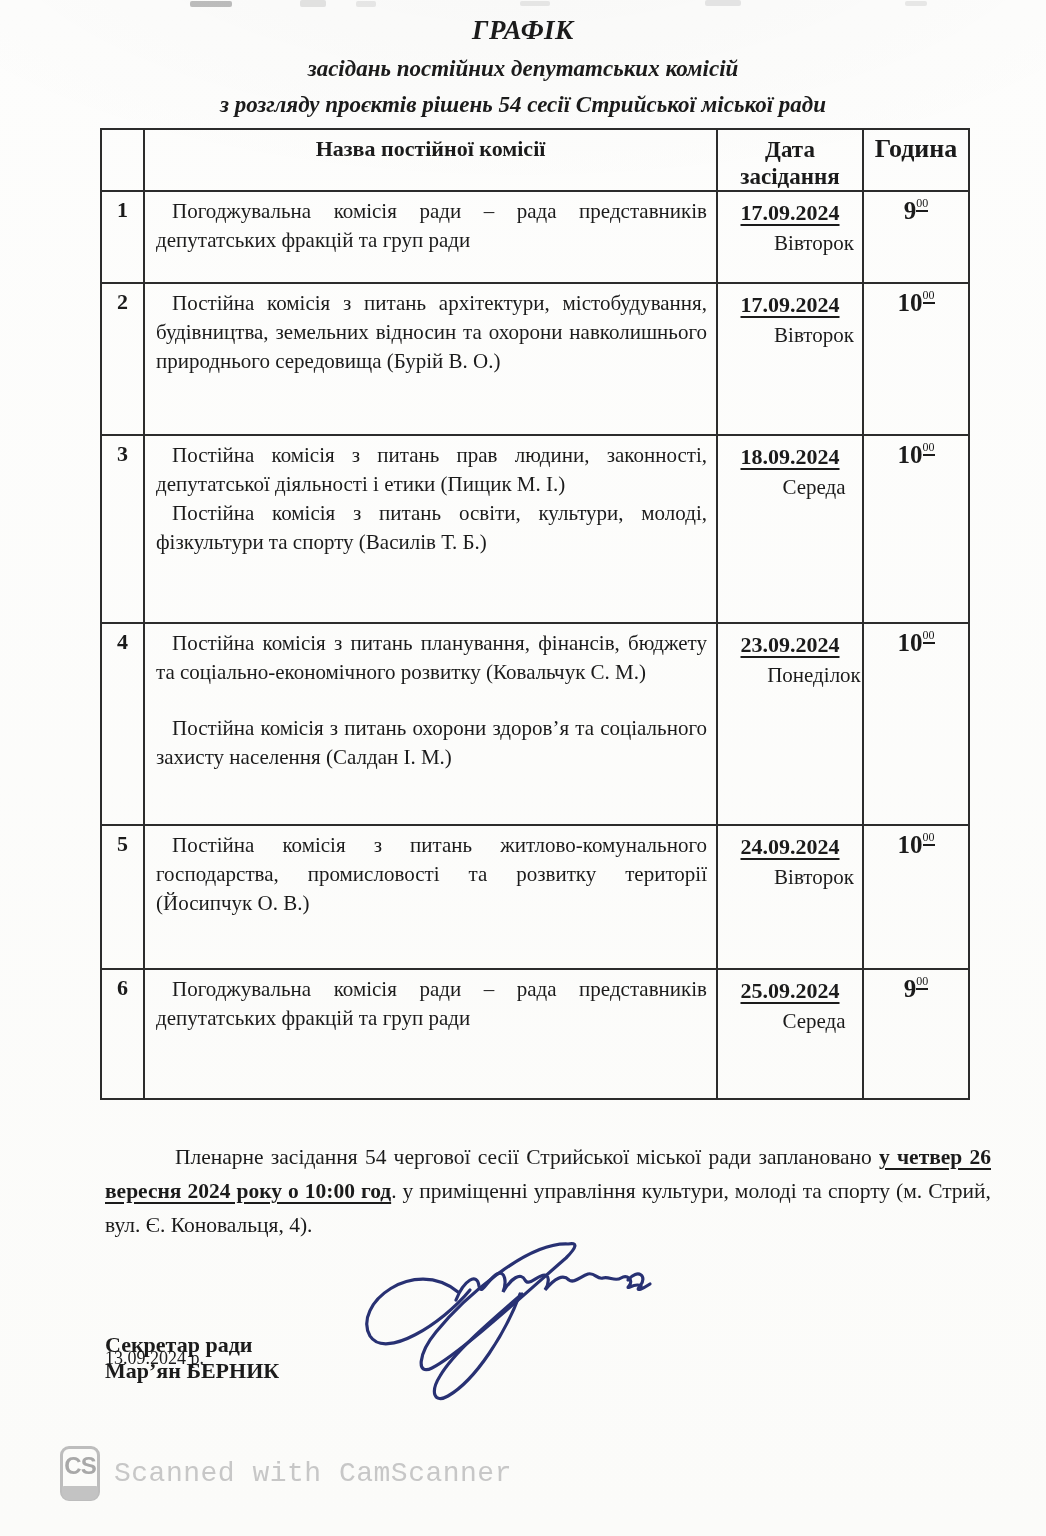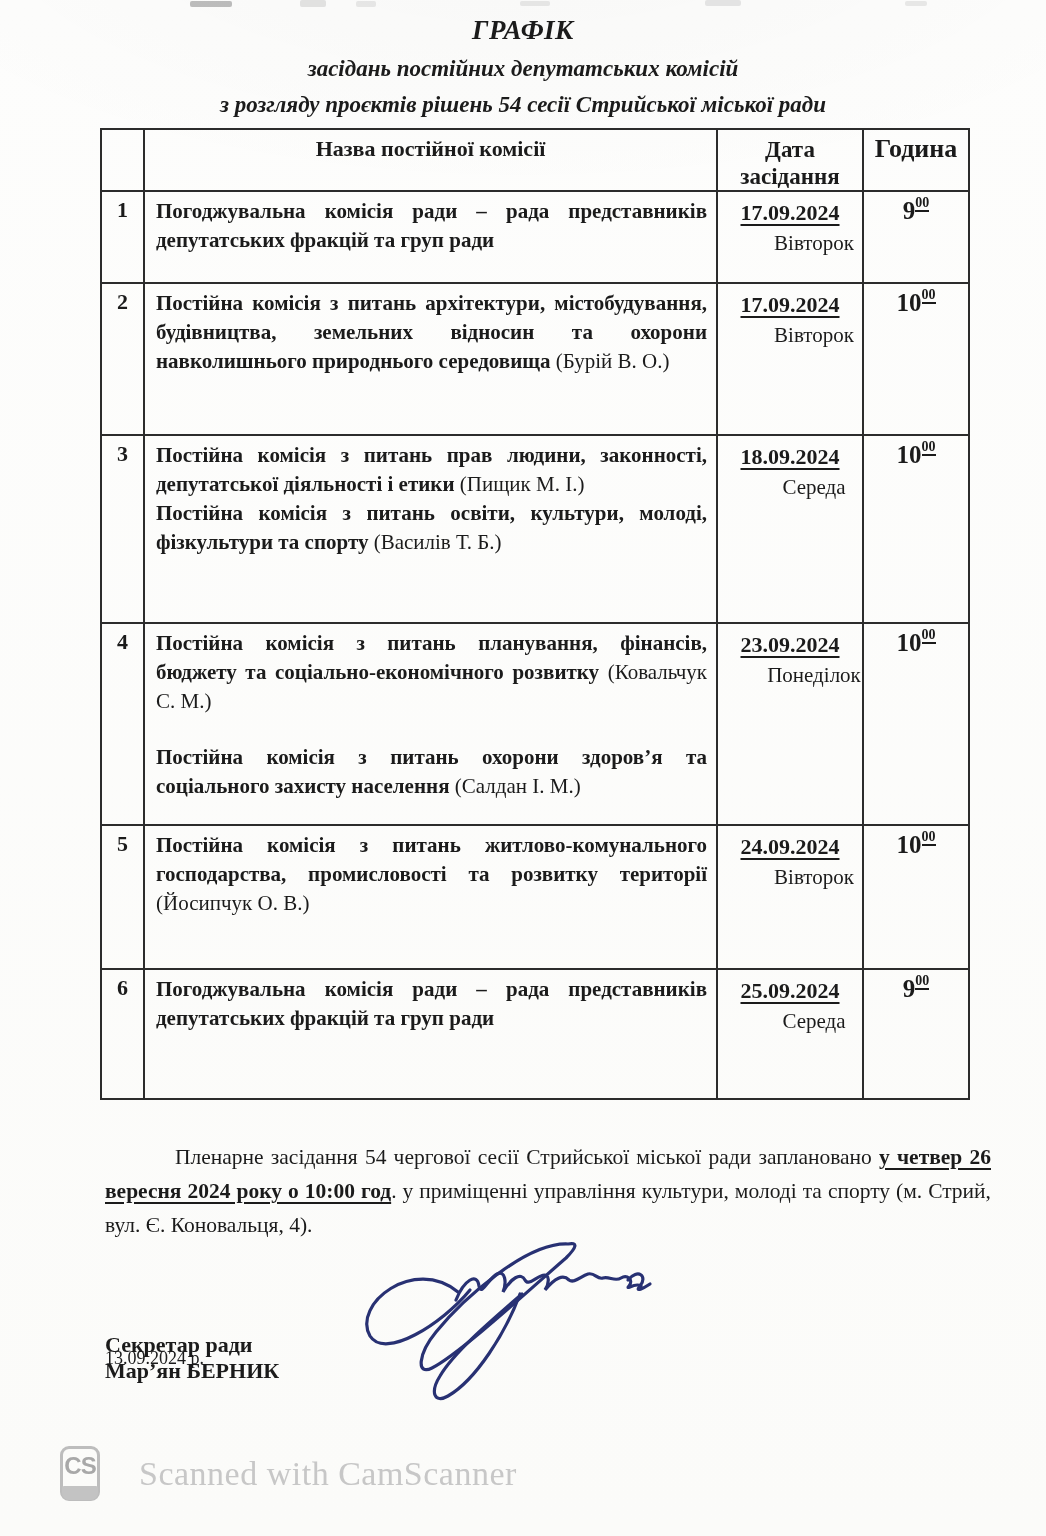--- a/index.html
+++ b/index.html
@@ -34,29 +34,29 @@
   tr.r1{height:92px;} tr.r2{height:152px;} tr.r3{height:188px;}
   tr.r4{height:202px;} tr.r5{height:144px;} tr.r6{height:130px;}
   th{font-weight:bold;}
   .h-name{font-size:22px;text-align:center;padding-top:6px !important;border-radius:7px;}
   .h-date{font-size:23px;line-height:27px;padding-top:6px !important;}
   .h-hour{font-size:26px;text-align:center;padding-top:4px !important;}
   .c-num{font-size:22px;font-weight:bold;text-align:center;padding-top:5px !important;}
   .c-name{padding:5px 9px 5px 11px !important;}
   .c-name .para{margin:0;font-size:21px;line-height:29px;text-align:justify;}
   .c-name .para.gap{margin-top:27px;}
-  .c-name .b{font-weight:bold;}
+  .c-name .b{font-weight:normal;margin-left:16px;}
   .c-name .n{font-weight:normal;margin-top:8px;}
   .c-date{text-align:center;padding-top:6px !important;}
   .date{font-size:22px;font-weight:bold;text-decoration:underline;
         text-decoration-thickness:2px;text-underline-offset:4px;line-height:30px;}
   .weekday{font-size:21px;line-height:30px;padding-left:48px;}
   .c-hour{text-align:center;padding-top:5px !important;}
   .hour{font-size:25px;font-weight:bold;}
-  .min{font-size:14px;font-weight:bold;vertical-align:super;
+  .min{font-size:12px;font-weight:normal;vertical-align:super;
        display:inline-block;transform:translateY(-6px);
        border-bottom:2px solid #1b1b1b;line-height:14px;}
   
   .plenary{position:absolute;left:105px;top:1118px;width:886px;
     font-size:21.5px;line-height:34px;text-align:justify;text-indent:70px;}
   .plenary .bold-u{font-weight:bold;text-decoration:underline;
     text-decoration-thickness:2px;text-underline-offset:4px;}
   
   .sign-row{position:absolute;left:105px;top:1332px;width:845px;
     display:flex;justify-content:space-between;flex-direction:column;}
@@ -66,22 +66,22 @@
   .doc-date{position:absolute;left:105px;top:1348px;font-size:18px;}
   
   .camscanner{position:absolute;left:60px;top:1446px;display:flex;align-items:center;gap:14px;}
   .cs-badge{position:relative;width:40px;height:55px;border:3.5px solid #bdbdbd;
     border-radius:9px;box-sizing:border-box;background:transparent;}
   .cs-letters{position:absolute;top:3px;left:0;width:100%;text-align:center;
     font-family:"Liberation Sans","DejaVu Sans",sans-serif;
     font-size:24px;font-weight:bold;color:#a8a8a8;letter-spacing:-1px;}
   .cs-strip{position:absolute;left:-1px;right:-1px;bottom:-2px;height:14px;
     background:#c3c3c3;border-radius:2px 2px 7px 7px;}
-  .cs-text{font-family:Liberation Serif, serif;
-    font-size:34px;color:#c7c7c7;letter-spacing:.5px;margin-left:25px;}
+  .cs-text{font-family:Liberation Mono, monospace;
+    font-size:28px;color:#c7c7c7;letter-spacing:.5px;}
 </style>
 </head>
 <body>
 
 <div class="page">
 
   <div class="artifact" style="left:190px;top:1px;width:42px;height:6px;opacity:.45;"></div>
   <div class="artifact" style="left:300px;top:0;width:26px;height:7px;opacity:.18;"></div>
   <div class="artifact" style="left:356px;top:1px;width:20px;height:6px;opacity:.14;"></div>
   <div class="artifact" style="left:520px;top:1px;width:30px;height:5px;opacity:.15;"></div>

